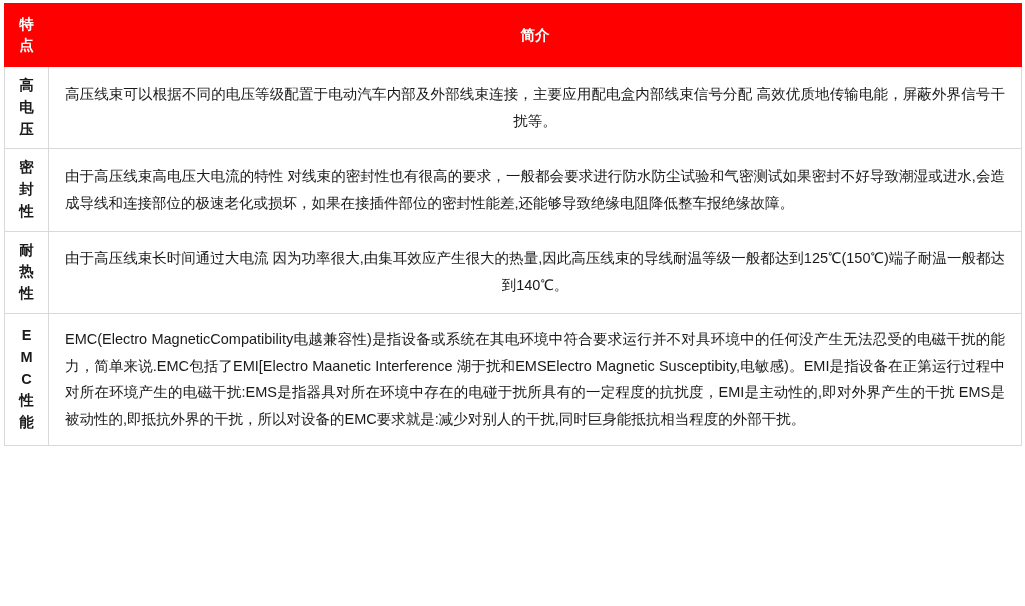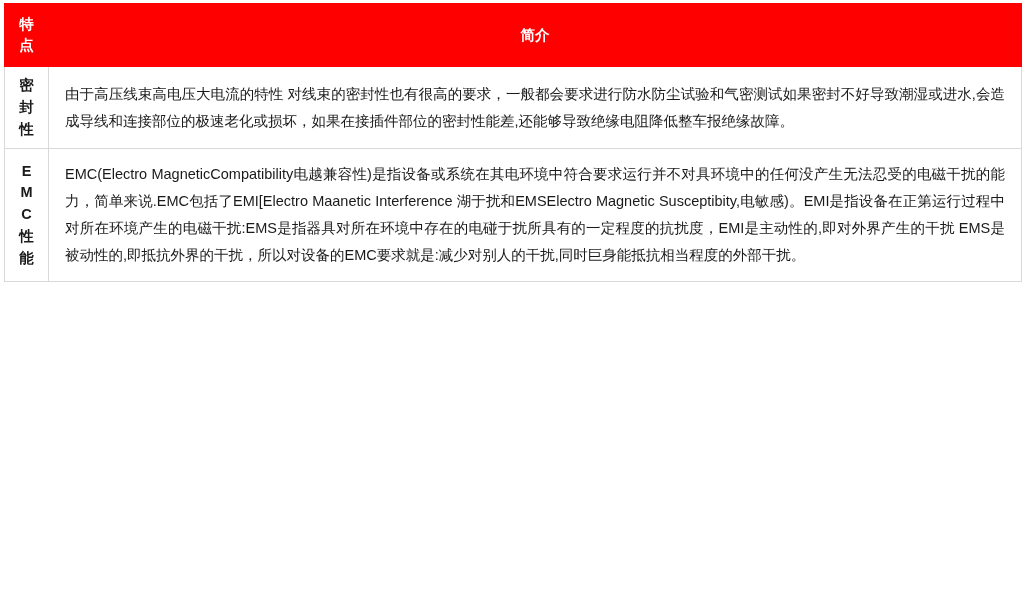--- a/index.html
+++ b/index.html
@@ -85,27 +85,35 @@
     <colgroup>
       <col class="col-feature">
       <col class="col-desc">
     </colgroup>
     <tbody>
       <tr class="header-row">
         <td class="header-feature">特点</td>
         <td class="header-desc">简介</td>
       </tr>
 
+      <tr>
+        <td class="feature-cell">高电压</td>
+        <td class="desc-cell">高压线束可以根据不同的电压等级配置于电动汽车内部及外部线束连接，主要应用配电盒内部线束信号分配 高效优质地传输电能，屏蔽外界信号干扰等。</td>
+      </tr>
 
 
       <tr>
         <td class="feature-cell">密封性</td>
         <td class="desc-cell left-just">由于高压线束高电压大电流的特性 对线束的密封性也有很高的要求，一般都会要求进行防水防尘试验和气密测试如果密封不好导致潮湿或进水,会造成导线和连接部位的极速老化或损坏，如果在接插件部位的密封性能差,还能够导致绝缘电阻降低整车报绝缘故障。</td>
       </tr>
 
+      <tr>
+        <td class="feature-cell">耐热性</td>
+        <td class="desc-cell">由于高压线束长时间通过大电流 因为功率很大,由集耳效应产生很大的热量,因此高压线束的导线耐温等级一般都达到125℃(150℃)端子耐温一般都达到140℃。</td>
+      </tr>
 
       <tr>
         <td class="feature-cell emc-label">EMC性能</td>
         <td class="desc-cell left-just">EMC(Electro MagneticCompatibility电越兼容性)是指设备或系统在其电环境中符合要求运行并不对具环境中的任何没产生无法忍受的电磁干扰的能力，简单来说.EMC包括了EMI[Electro Maanetic Interference 湖于扰和EMSElectro Magnetic Susceptibity,电敏感)。EMI是指设备在正第运行过程中对所在环境产生的电磁干扰:EMS是指器具对所在环境中存在的电碰于扰所具有的一定程度的抗扰度，EMI是主动性的,即对外界产生的干扰 EMS是被动性的,即抵抗外界的干扰，所以对设备的EMC要求就是:减少对别人的干扰,同时巨身能抵抗相当程度的外部干扰。</td>
       </tr>
     </tbody>
   </table>
 </div>
 
 </body></html>

